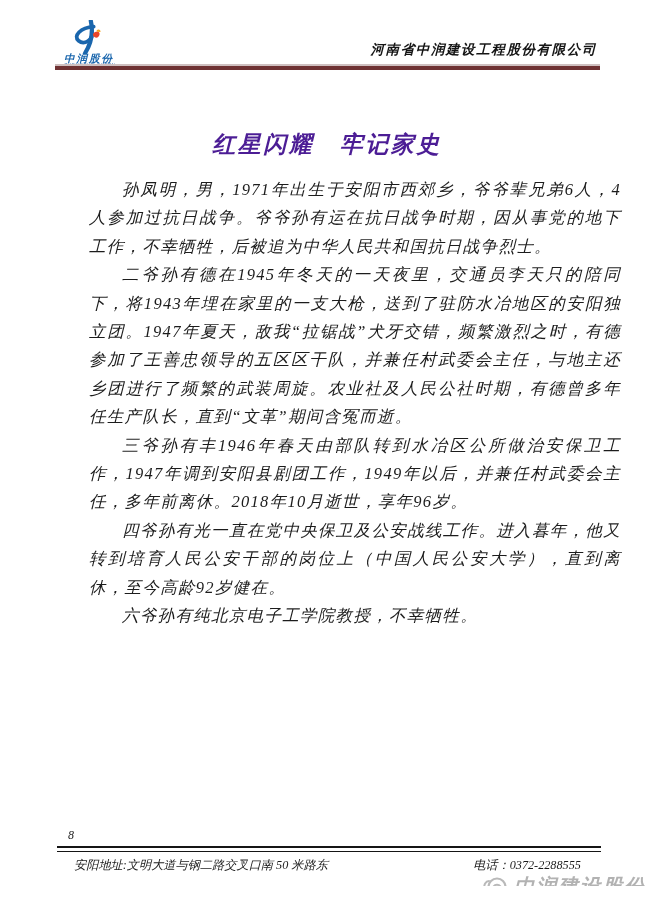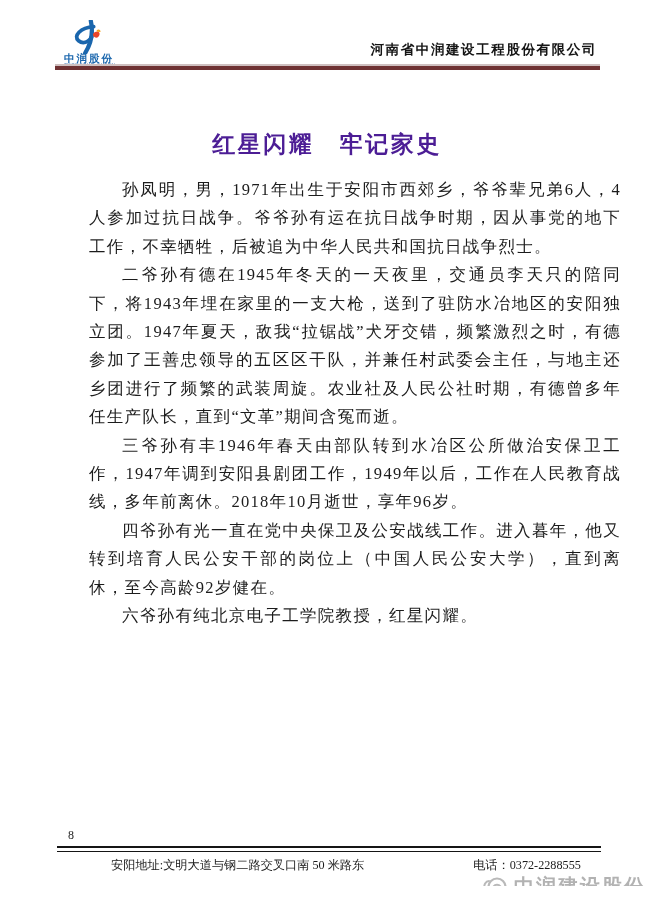--- a/index.html
+++ b/index.html
@@ -4,20 +4,21 @@
 <style>
   html,body{margin:0;padding:0;background:#ffffff;}
   .page{
     position:relative;
     width:654px;height:886px;
     background:#ffffff;
     font-family:"Liberation Serif","DejaVu Serif",serif;
     color:#1c1c1c;
     overflow:hidden;
     margin:0 auto;
+    font-style:italic;
   }
   
   .logo{position:absolute;left:64px;top:20px;width:110px;}
   .logo-mark{display:block;width:40px;height:34px;margin-left:4px;}
   .logo-name{
     font-family:"Liberation Sans","DejaVu Sans",sans-serif;
     font-size:10.5px;font-weight:bold;letter-spacing:2px;
     color:#1a66ad;line-height:10px;margin-top:-1px;
   }
   .logo-sub{
@@ -48,21 +49,21 @@
   .page-num{position:absolute;left:68px;top:828px;font-size:12px;color:#222;}
   .footer-rule{
     position:absolute;left:57px;right:53px;top:846px;height:6px;
     border-top:2.5px solid #151515;border-bottom:1px solid #151515;
     box-sizing:border-box;
   }
   .footer-info{
     position:absolute;left:74px;right:52px;top:856px;
     font-size:12.2px;line-height:18.5px;color:#1b1b1b;
   }
-  .contact-row{display:flex;justify-content:space-between;margin-left:37px;}
+  .contact-row{display:flex;justify-content:space-between;}
   .contact-phone{width:150px;text-align:center;}
   .watermark{
     position:absolute;right:8px;top:873px;
     display:flex;gap:7px;
     opacity:.8;
   }
   .wm-icon{flex:0 0 auto;display:block;}
   .wm-text{
     font-family:"Liberation Sans","DejaVu Sans",sans-serif;
     font-size:20px;font-weight:bold;letter-spacing:2px;color:#a0a0a0;
@@ -89,23 +90,23 @@
   <div class="header-rule">
     <div class="light"></div>
     <div class="dark"></div>
   </div>
 
   <div class="title">红星闪耀　牢记家史</div>
 
   <div class="article-body">
     <p>孙凤明，男，1971年出生于安阳市西郊乡，爷爷辈兄弟6人，4人参加过抗日战争。爷爷孙有运在抗日战争时期，因从事党的地下工作，不幸牺牲，后被追为中华人民共和国抗日战争烈士。</p>
     <p>二爷孙有德在1945年冬天的一天夜里，交通员李天只的陪同下，将1943年埋在家里的一支大枪，送到了驻防水冶地区的安阳独立团。1947年夏天，敌我“拉锯战”犬牙交错，频繁激烈之时，有德参加了王善忠领导的五区区干队，并兼任村武委会主任，与地主还乡团进行了频繁的武装周旋。农业社及人民公社时期，有德曾多年任生产队长，直到“文革”期间含冤而逝。</p>
-    <p>三爷孙有丰1946年春天由部队转到水冶区公所做治安保卫工作，1947年调到安阳县剧团工作，1949年以后，工作在人民教育战线，多年前离休。2018年10月逝世，享年96岁。</p>
+    <p>三爷孙有丰1946年春天由部队转到水冶区公所做治安保卫工作，1947年调到安阳县剧团工作，1949年以后，并兼任村武委会主任，多年前离休。2018年10月逝世，享年96岁。</p>
     <p>四爷孙有光一直在党中央保卫及公安战线工作。进入暮年，他又转到培育人民公安干部的岗位上（中国人民公安大学），直到离休，至今高龄92岁健在。</p>
-    <p>六爷孙有纯北京电子工学院教授，红星闪耀。</p>
+    <p>六爷孙有纯北京电子工学院教授，不幸牺牲。</p>
   </div>
 
   <div class="page-num">8</div>
 
   <div class="footer-rule"></div>
 
   <div class="footer-info">
     <div class="contact-row">
       <span class="contact-address">安阳地址:文明大道与钢二路交叉口南 50 米路东</span>
       <span class="contact-phone">电话：0372-2288555</span>

